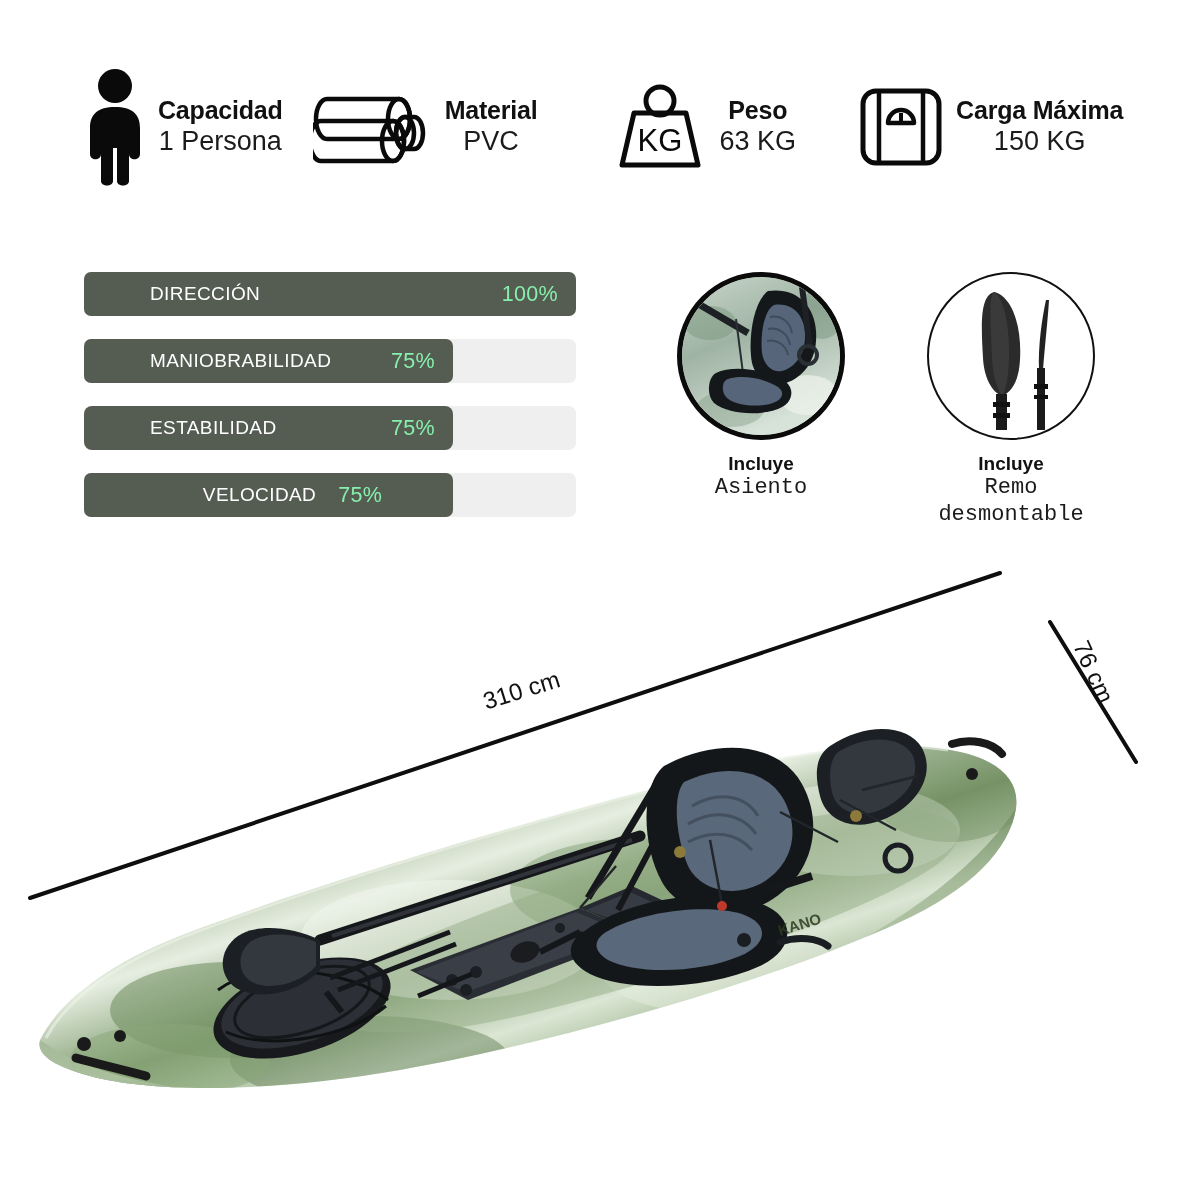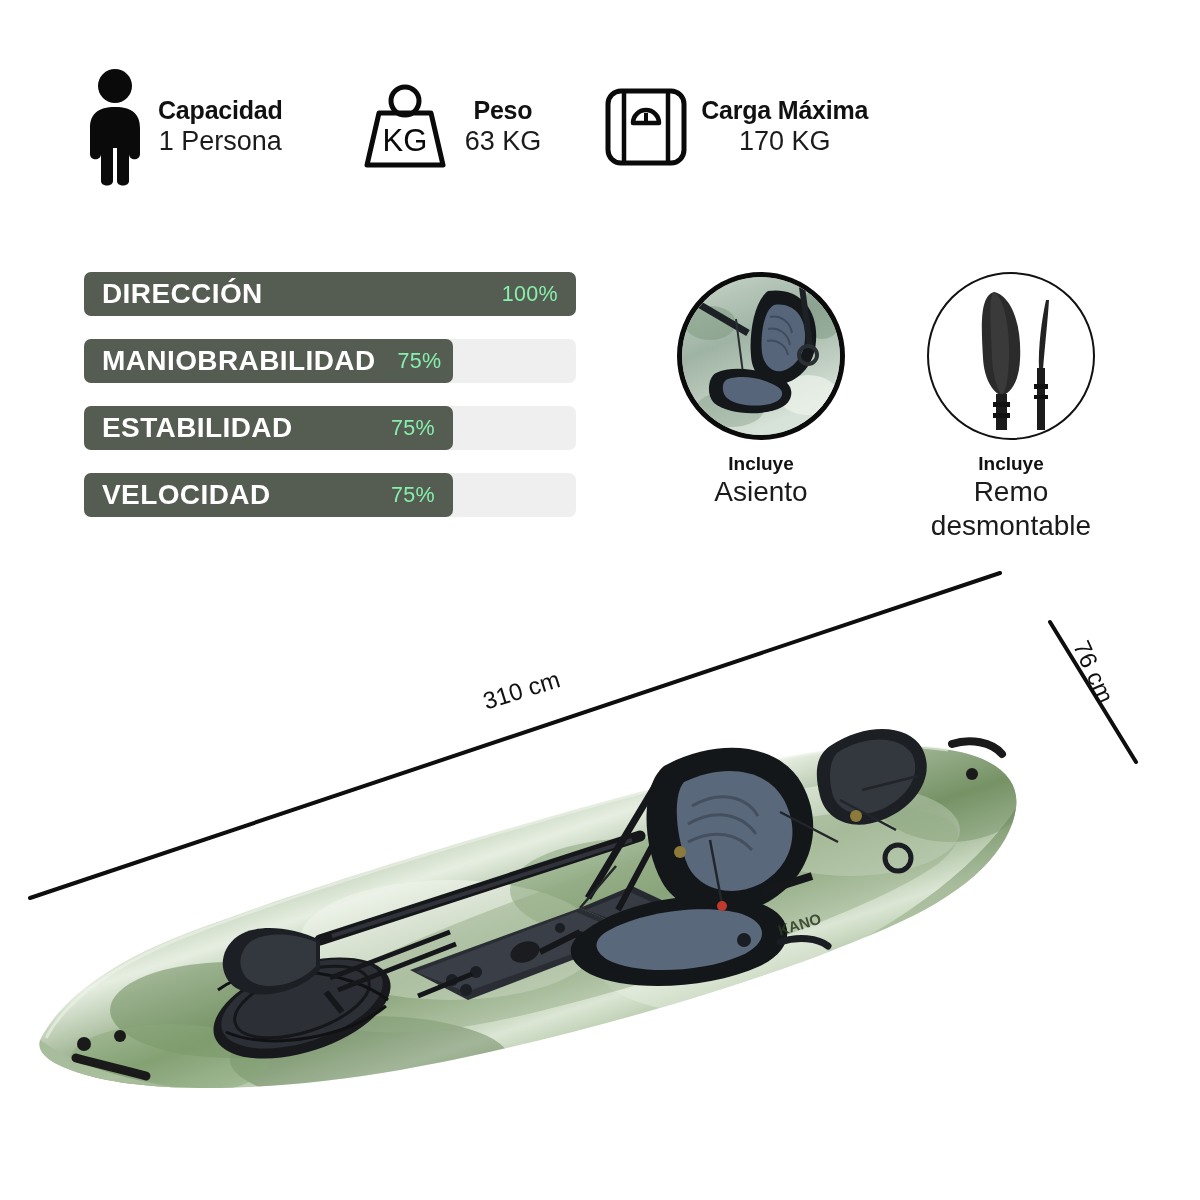--- a/index.html
+++ b/index.html
@@ -92,25 +92,26 @@
     top: 0;
     height: 44px;
     background: #555c52;
     border-radius: 7px;
     display: flex;
     align-items: center;
     justify-content: space-between;
     padding: 0 18px 0 18px;
   }
   .bar-label {
-    font-size: 28px;
-    font-weight: bold;
+    font-size: 19px;
+    font-weight: normal;
     color: #ffffff;
     letter-spacing: 0.4px;
     white-space: nowrap;
+    margin-left: 48px;
   }
   .bar-pct {
     font-size: 21.5px;
     font-weight: normal;
     color: #86efac;
     letter-spacing: 0.3px;
     margin-left: 22px;
     white-space: nowrap;
   }
 
@@ -145,23 +146,24 @@
     line-height: 1.22;
   }
   .badge-caption .c1 {
     display: block;
     font-size: 19px;
     font-weight: bold;
     color: #111111;
   }
   .badge-caption .c2 {
     display: block;
-    font-size: 28px;
+    font-size: 22px;
     font-weight: normal;
     color: #1b1b1b;
+    font-family: Liberation Mono, monospace;
   }
 
   
   #dims {
     position: absolute;
     left: 0; top: 0;
     width: 1200px; height: 1200px;
     pointer-events: none;
   }
   .dim-label {
@@ -206,20 +208,39 @@
                  L17 113 C17 119 29 119 29 113 L29 80 L33 80 L33 113
                  C33 119 45 119 45 113 L45 63 L45 86 C45 93 56 93 56 86
                  L56 60 C56 46 48 39 31 39 Z" fill="#0a0a0a"></path>
       </svg>
       <div class="spec-text">
         <span class="spec-title">Capacidad</span>
         <span class="spec-value">1 Persona</span>
       </div>
     </div>
 
+    <div class="spec-item mat">
+      <svg class="spec-icon" width="120" height="80" viewBox="0 0 120 80">
+        <g fill="none" stroke="#0a0a0a" stroke-width="4.5" stroke-linecap="round" stroke-linejoin="round">
+
+          <path d="M14 12 L86 12 A11 20 0 0 1 86 52 L14 52 A11 20 0 0 1 14 12 Z"></path>
+          <ellipse cx="86" cy="32" rx="11" ry="20"></ellipse>
+
+          <path d="M92 30 L101 30 A9 16 0 0 1 101 62 L92 62 A9 16 0 0 1 92 30 Z"></path>
+          <ellipse cx="92" cy="46" rx="9" ry="16"></ellipse>
+
+          <path d="M8 34 L80 34 A11 20 0 0 1 80 74 L8 74 A11 20 0 0 1 8 34 Z"></path>
+          <ellipse cx="80" cy="54" rx="11" ry="20"></ellipse>
+        </g>
+      </svg>
+      <div class="spec-text">
+        <span class="spec-title">Material</span>
+        <span class="spec-value">PVC</span>
+      </div>
+    </div>
 
     <div class="spec-item peso">
       <svg class="spec-icon" width="96" height="92" viewBox="0 0 96 92">
         <circle cx="48" cy="20" r="14" fill="none" stroke="#0a0a0a" stroke-width="5"></circle>
         <path d="M22 32 L74 32 L86 84 L10 84 Z" fill="none" stroke="#0a0a0a" stroke-width="5" stroke-linejoin="round"></path>
         <text x="48" y="70" text-anchor="middle" font-family="Liberation Sans, sans-serif" font-size="31" font-weight="normal" fill="#0a0a0a">KG</text>
       </svg>
       <div class="spec-text">
         <span class="spec-title">Peso</span>
         <span class="spec-value">63 KG</span>
@@ -229,21 +250,21 @@
     <div class="spec-item carga">
       <svg class="spec-icon" width="86" height="84" viewBox="0 0 86 84">
         <rect x="5" y="6" width="76" height="72" rx="13" ry="13" fill="none" stroke="#0a0a0a" stroke-width="5"></rect>
         <line x1="21" y1="8" x2="21" y2="76" stroke="#0a0a0a" stroke-width="4.5"></line>
         <line x1="65" y1="8" x2="65" y2="76" stroke="#0a0a0a" stroke-width="4.5"></line>
         <path d="M30 38 A13 13 0 0 1 56 38 Z" fill="none" stroke="#0a0a0a" stroke-width="4.5" stroke-linejoin="round"></path>
         <line x1="43" y1="38" x2="43" y2="28" stroke="#0a0a0a" stroke-width="4"></line>
       </svg>
       <div class="spec-text">
         <span class="spec-title">Carga Máxima</span>
-        <span class="spec-value">170 KG</span>
+        <span class="spec-value">150 KG</span>
       </div>
     </div>
   </div>
 
   <div id="bars">
 
     <div class="bar-row">
       <div class="bar-track"></div>
       <div class="bar-fill" id="fill-0" style="width: 100%;">
         <span class="bar-label">DIRECCIÓN</span>
@@ -254,29 +275,29 @@
     <div class="bar-row">
       <div class="bar-track"></div>
       <div class="bar-fill" id="fill-1" style="width: 75%;">
         <span class="bar-label">MANIOBRABILIDAD</span>
         <span class="bar-pct">75%</span>
       </div>
     </div>
 
     <div class="bar-row">
       <div class="bar-track"></div>
-      <div class="bar-fill" id="fill-2" style="width: 75%;">
+      <div class="bar-fill" id="fill-2" style="width: 75%; border-radius: 8px;">
         <span class="bar-label">ESTABILIDAD</span>
         <span class="bar-pct">75%</span>
       </div>
     </div>
 
     <div class="bar-row">
       <div class="bar-track"></div>
-      <div class="bar-fill" id="fill-3" style="width: 75%;">
+      <div class="bar-fill" id="fill-3" style="width: 75%; justify-content: center;">
         <span class="bar-label">VELOCIDAD</span>
         <span class="bar-pct">75%</span>
       </div>
     </div>
   </div>
 
   <div class="badge" id="badge-seat">
     <div class="badge-circle" id="seat-circle">
       <svg width="158" height="158" viewBox="0 0 158 158">
         <defs>

